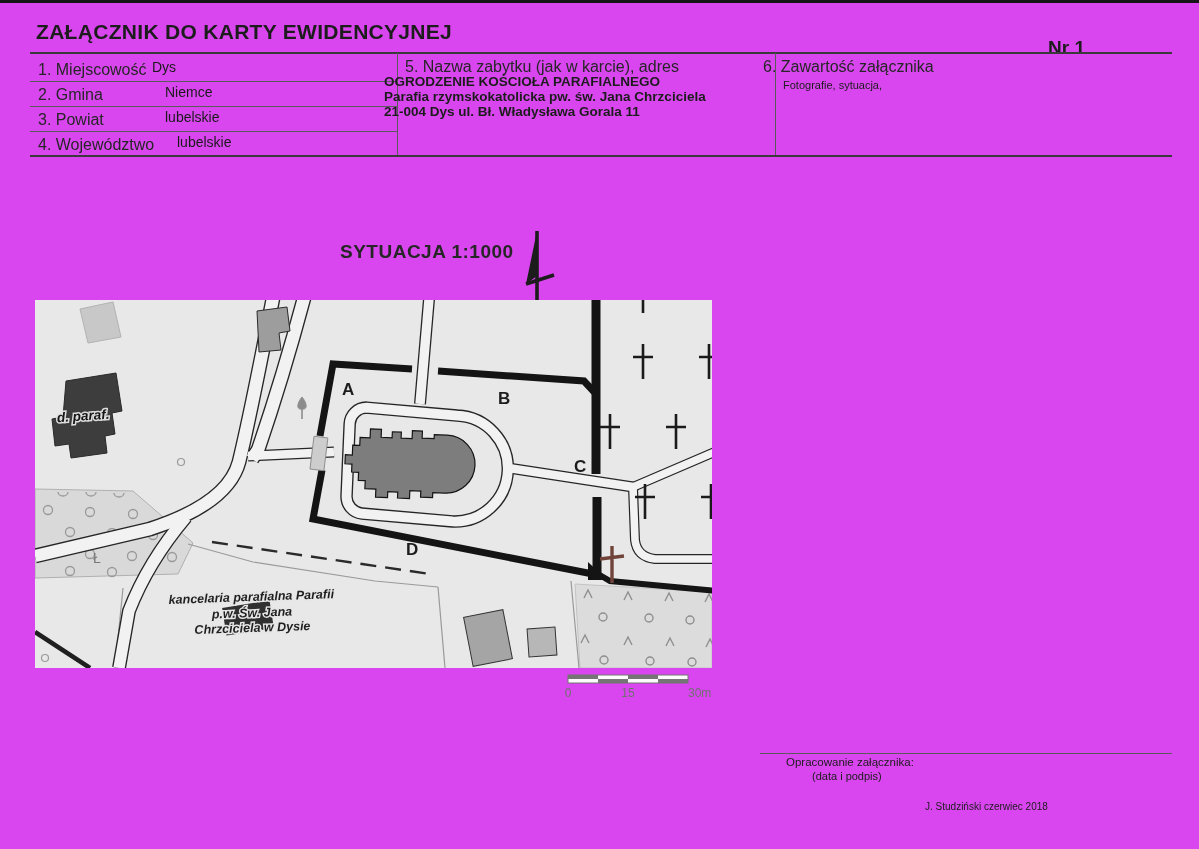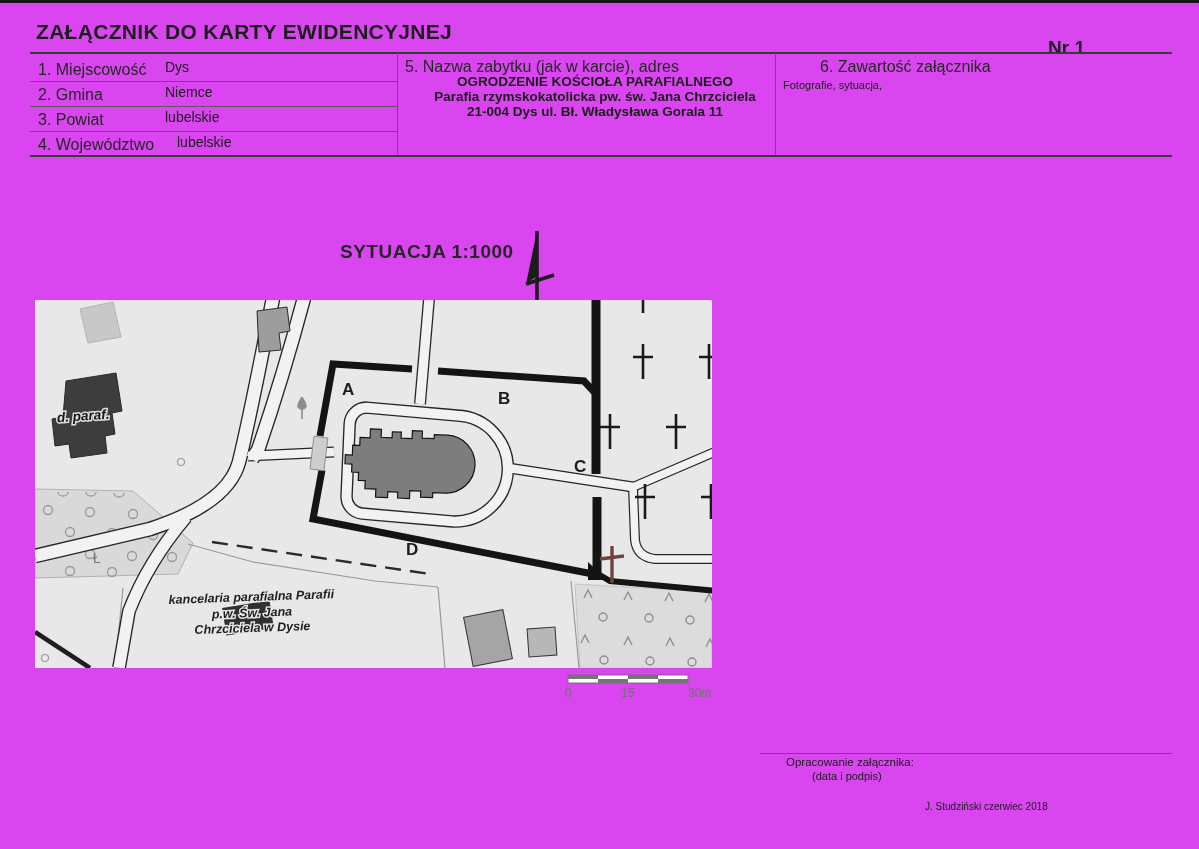--- a/index.html
+++ b/index.html
@@ -10,21 +10,21 @@
   .abs{position:absolute;}
   #scan-top-edge{left:0;top:0;width:1199px;height:3px;background:#151515;}
   
   #doc-title{left:36px;top:20px;font-size:21px;font-weight:bold;letter-spacing:.3px;}
   #doc-number{left:1048px;top:25px;font-size:19px;font-weight:bold;margin-top:12px;}
   .rule-heavy{background:#3a3a3a;height:2.4px;}
   .rule-thin{background:#5a5a5a;height:1.2px;}
   .vline{background:#5a5a5a;width:1.3px;}
   .cell-label{font-size:16px;color:#262626;white-space:nowrap;}
   .cell-value{font-size:14px;color:#1a1a1a;white-space:nowrap;}
-  #s5-block{left:406px;width:378px;text-align:center;}
+  #s5-block{left:384px;width:378px;}
   .s5-line{font-size:13.5px;font-weight:bold;white-space:nowrap;}
   
   #footer-label{left:786px;top:756px;font-size:11.5px;}
   #footer-sublabel{left:812px;top:770px;font-size:11px;}
   #footer-signature{left:925px;top:801px;font-size:10px;}
 </style>
 </head>
 <body>
 
 <div id="page">
@@ -36,36 +36,36 @@
   <div class="abs rule-heavy" style="left:30px;top:52px;width:1142px;"></div>
 
   <div class="abs vline" style="left:397px;top:53px;height:103px;"></div>
   <div class="abs vline" style="left:775px;top:53px;height:103px;"></div>
   <div class="abs rule-thin" style="left:30px;top:80.5px;width:367px;"></div>
   <div class="abs rule-thin" style="left:30px;top:105.5px;width:367px;"></div>
   <div class="abs rule-thin" style="left:30px;top:130.5px;width:367px;"></div>
   <div class="abs rule-heavy" style="left:30px;top:155px;width:1142px;height:1.6px;"></div>
 
   <div class="abs cell-label" style="left:38px;top:61px;">1. Miejscowość</div>
-  <div class="abs cell-value" style="left:165px;top:59px;">Dys</div>
+  <div class="abs cell-value" style="left:152px;top:59px;">Dys</div>
   <div class="abs cell-label" style="left:38px;top:86px;">2. Gmina</div>
   <div class="abs cell-value" style="left:165px;top:84px;">Niemce</div>
   <div class="abs cell-label" style="left:38px;top:111px;">3. Powiat</div>
   <div class="abs cell-value" style="left:165px;top:109px;">lubelskie</div>
   <div class="abs cell-label" style="left:38px;top:136px;">4. Województwo</div>
   <div class="abs cell-value" style="left:177px;top:134px;">lubelskie</div>
 
   <div class="abs cell-label" style="left:405px;top:58px;">5. Nazwa zabytku (jak w karcie), adres</div>
   <div id="s5-block" class="abs" style="top:74px;">
     <div class="s5-line">OGRODZENIE KOŚCIOŁA PARAFIALNEGO</div>
     <div class="s5-line">Parafia rzymskokatolicka pw. św. Jana Chrzciciela</div>
     <div class="s5-line">21-004 Dys ul. Bł. Władysława Gorala 11</div>
   </div>
 
-  <div class="abs cell-label" style="left:820px;top:58px;">6. Zawartość załącznika</div>
+  <div class="abs cell-label" style="left:763px;top:58px;">6. Zawartość załącznika</div>
   <div class="abs" style="left:783px;top:79px;font-size:11px;">Fotografie, sytuacja,</div>
 
   <svg class="abs" style="left:0;top:200px;" width="1199" height="520" viewBox="0 200 1199 520">
     <defs>
       <clipPath id="mapclip">
           <rect x="35" y="300" width="677" height="368"></rect>
         </clipPath>
     </defs>
 
     <text x="340" y="258" font-size="19" font-weight="bold" fill="#262626" letter-spacing="0.5">SYTUACJA 1:1000</text>

